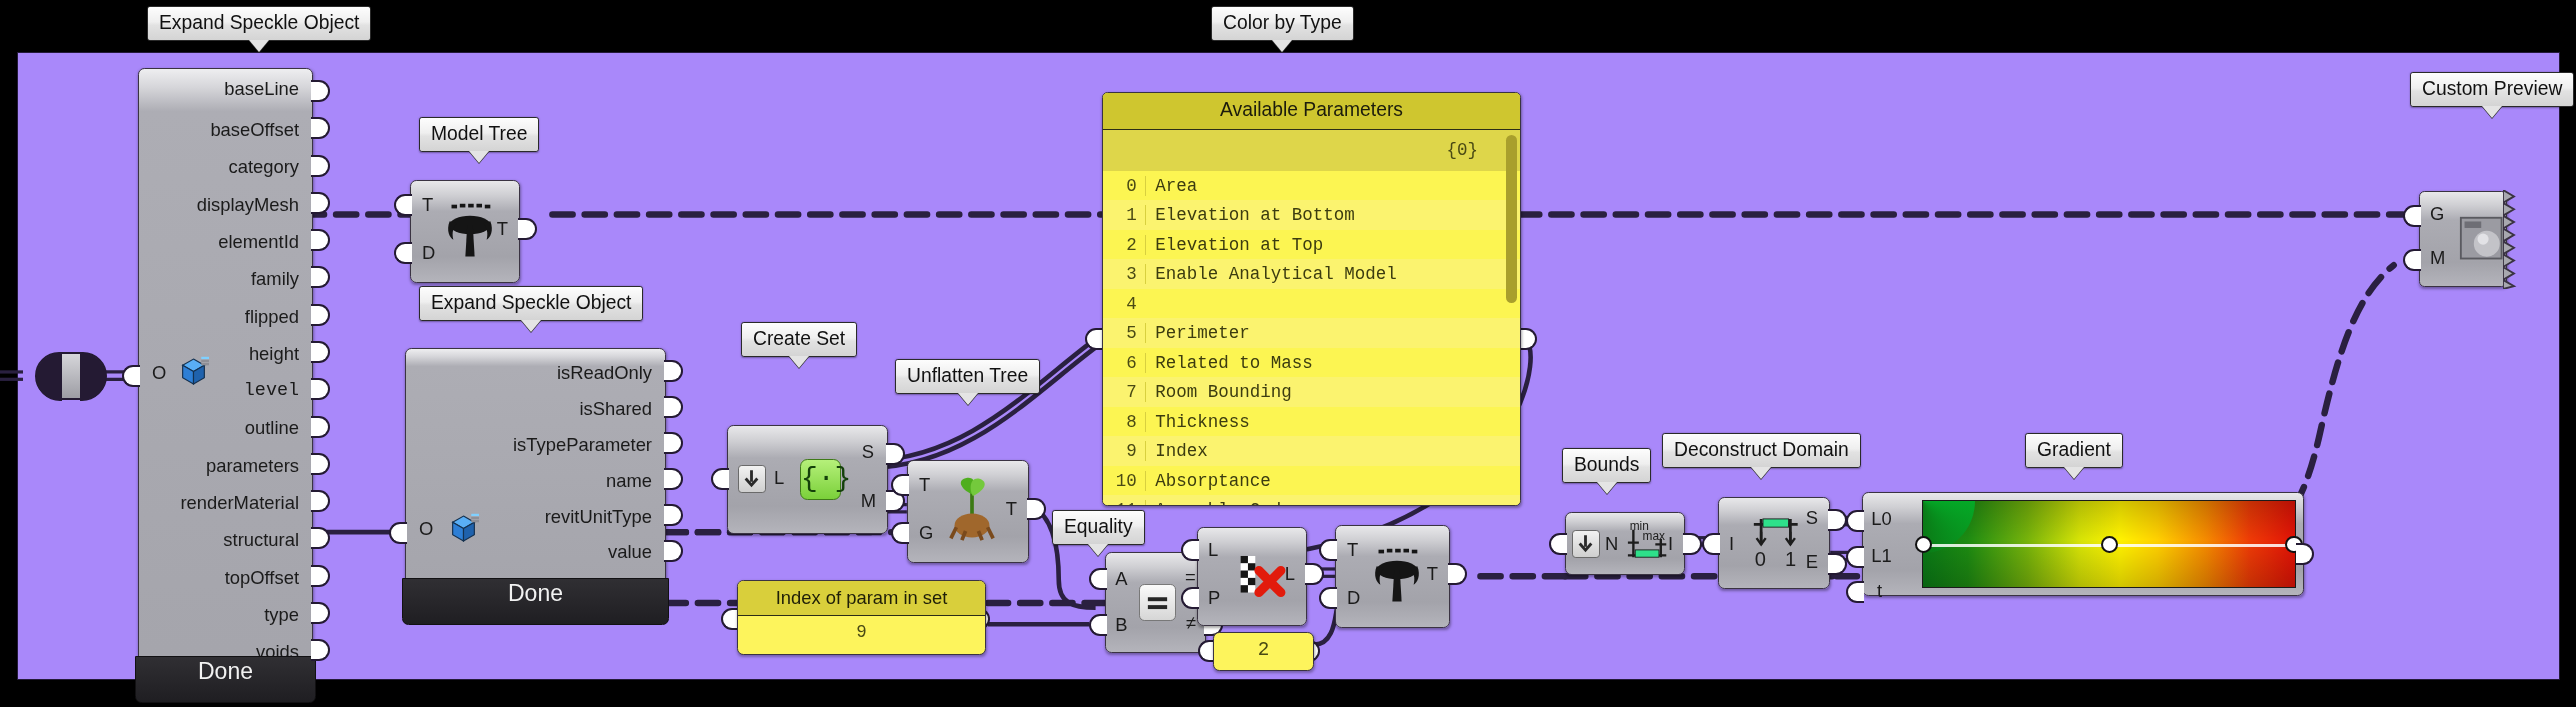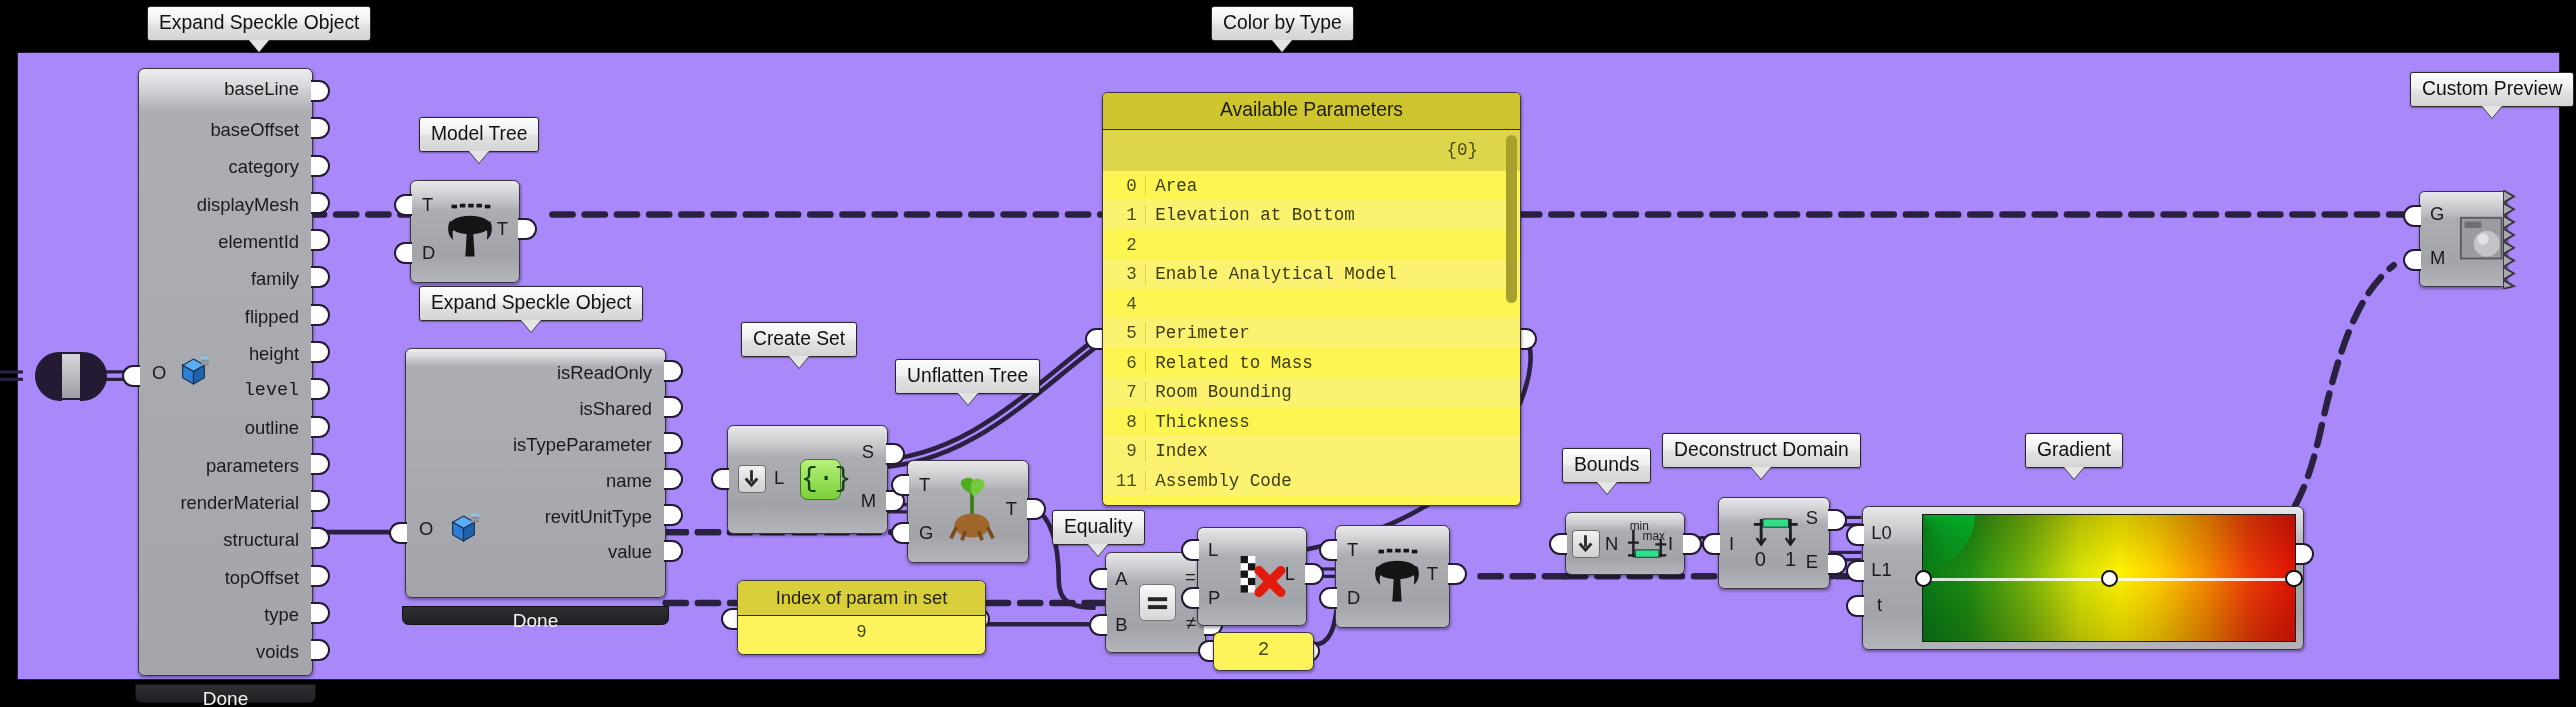--- a/index.html
+++ b/index.html
@@ -63,23 +63,23 @@
   .nub {
     position:absolute; width:18.4px; height:22px;
     background:#fff; border:2.3px solid #241a33;
     z-index: 22;
   }
   .nub.out { border-radius: 0 12px 12px 0; border-left:none; }
   .nub.in  { border-radius: 12px 0 0 12px; border-right:none; }
   
   .comp-foot {
     position:absolute; left:-3.7px; right:-3.7px; bottom:-28px;
-    height:19px; border-radius: 0 0 6.4px 6.4px;
+    height:47px; border-radius: 0 0 6.4px 6.4px;
     background: linear-gradient(to bottom,#302f33 0%,#1f1e22 100%);
-    color:#f2f2f2; font-size:19px; text-align:center; line-height:28px;
+    color:#f2f2f2; font-size:23px; text-align:center; line-height:28px;
     border:0.9px solid #121113;
   }
   
   .panel {
     position:absolute; z-index: 25;
     border:1.8px solid #3a3342; border-radius:5.5px;
     background:#fcf552;
     box-shadow:0.9px 1.8px 2.8px rgba(0,0,0,.35);
     overflow:hidden;
   }
@@ -385,20 +385,21 @@
         <div class="panel-row">
           <div class="panel-idx">0</div>
           <div class="panel-val">Area</div>
         </div>
         <div class="panel-row alt">
           <div class="panel-idx">1</div>
           <div class="panel-val">Elevation at Bottom</div>
         </div>
         <div class="panel-row">
           <div class="panel-idx">2</div>
+          <div class="panel-val">Elevation at Top</div>
         </div>
         <div class="panel-row alt">
           <div class="panel-idx">3</div>
           <div class="panel-val">Enable Analytical Model</div>
         </div>
         <div class="panel-row">
           <div class="panel-idx">4</div>
         </div>
         <div class="panel-row alt">
           <div class="panel-idx">5</div>
@@ -412,20 +413,24 @@
           <div class="panel-idx">7</div>
           <div class="panel-val">Room Bounding</div>
         </div>
         <div class="panel-row">
           <div class="panel-idx">8</div>
           <div class="panel-val">Thickness</div>
         </div>
         <div class="panel-row alt">
           <div class="panel-idx">9</div>
           <div class="panel-val">Index</div>
+        </div>
+        <div class="panel-row">
+          <div class="panel-idx">10</div>
+          <div class="panel-val">Absorptance</div>
         </div>
         <div class="panel-row alt">
           <div class="panel-idx">11</div>
           <div class="panel-val">Assembly Code</div>
         </div>
       </div>
     <div class="panel-scroll"></div>
   </div>
   <div class="nub in" style="left:1085px; top:328px;"></div>
   <div class="nub out" style="left:1519px; top:328px;"></div>
@@ -536,21 +541,21 @@
       <path d="M10,6 L10,34 M2,12 L18,12" stroke="#1d1d1d" stroke-width="3"></path>
       <path d="M42,6 L42,34 M34,12 L50,12" stroke="#1d1d1d" stroke-width="3"></path>
       <rect x="12" y="6" width="28" height="9" fill="#2ee08a" stroke="#1d1d1d" stroke-width="1"></rect>
       <path d="M10,20 L10,32 M5,27 L10,34 L15,27" stroke="#1d1d1d" stroke-width="2.6" fill="none"></path>
       <path d="M42,20 L42,32 M37,27 L42,34 L47,27" stroke="#1d1d1d" stroke-width="2.6" fill="none"></path>
       <text x="3" y="58" font-size="22" font-family="Liberation Sans, sans-serif" fill="#1d1d1d">0</text>
       <text x="36" y="58" font-size="22" font-family="Liberation Sans, sans-serif" fill="#1d1d1d">1</text>
     </svg>
   </div>
 
-  <div class="comp" style="left:1862px; top:506px; width:442px; height:144px;">
+  <div class="comp" style="left:1862px; top:492px; width:442px; height:104px;">
     <div class="nub in" style="left:-17.5px; top:16.6px;"></div>
     <div class="nub in" style="left:-17.5px; top:53px;"></div>
     <div class="nub in" style="left:-17.5px; top:88px;"></div>
     <div class="cap-label" style="left:8.3px; top:14.7px;">L0</div>
     <div class="cap-label" style="left:8.3px; top:52px;">L1</div>
     <div class="cap-label" style="left:14px; top:87px;">t</div>
     <div class="grad-strip" style="left:59px; top:7.4px; right:7.4px; bottom:7.4px;">
       <div class="vshade"></div>
       <div class="grad-corner"></div>
       <div class="grad-line"></div>

